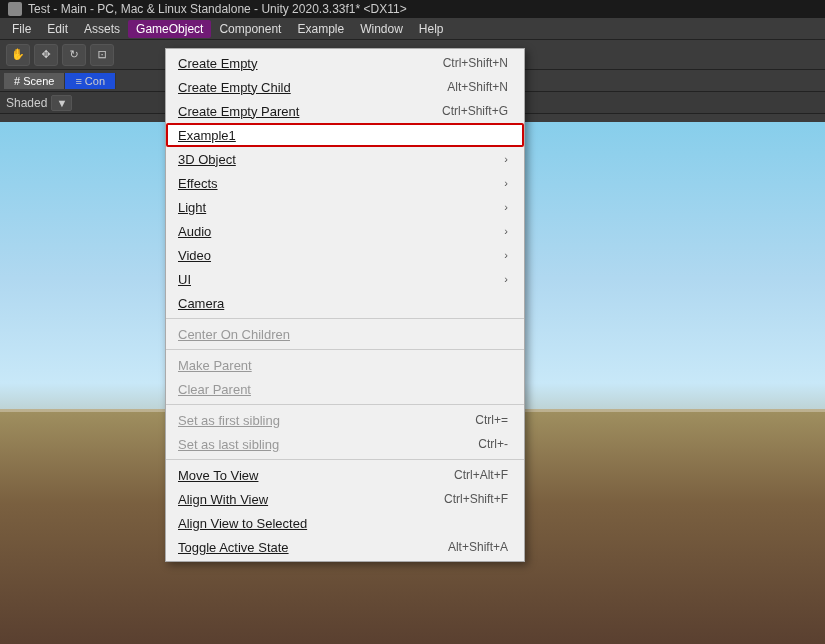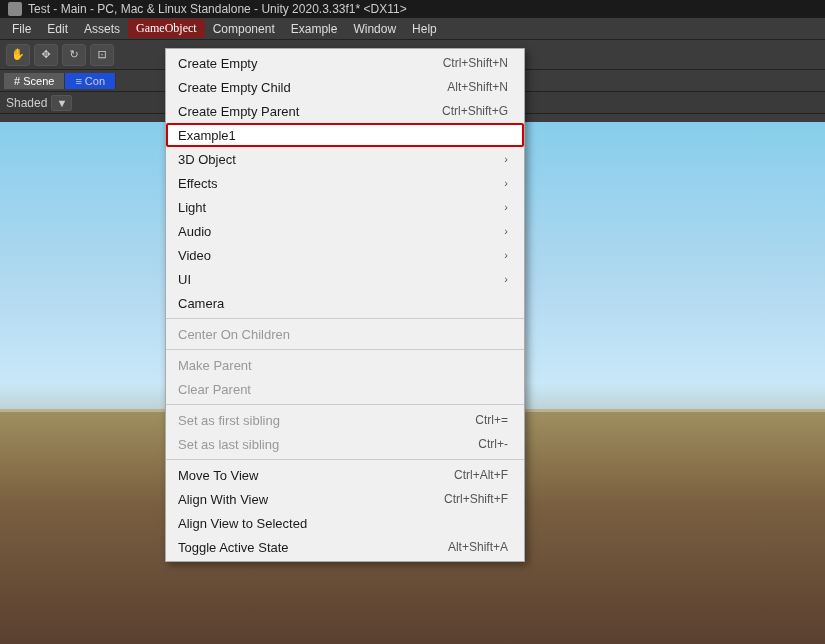--- a/index.html
+++ b/index.html
@@ -45,22 +45,21 @@
       font-size: 12px;
       padding: 2px 8px;
       cursor: pointer;
       border-radius: 2px;
     }
     .menu-item:hover, .menu-item.active {
       background: #4d7ab3;
       color: #fff;
     }
     .menu-item.active {
-      background: #7f1d1d;
-      font-family: Liberation Serif, serif;
+      background: #701a75;
     }
 
     
     #toolbar {
       background: #3c3c3c;
       height: 30px;
       display: flex;
       align-items: center;
       padding: 0 6px;
       gap: 4px;
@@ -164,21 +163,21 @@
       background: #ccc;
       margin: 3px 0;
     }
     .menu-row.highlighted {
       border: 2px solid #cc0000;
       border-radius: 2px;
       background: #fff;
       color: #1a1a1a;
       padding: 1px 14px 1px 10px;
     }
-    .menu-row-left { display: flex; align-items: center; gap: 6px; }
+    .menu-row-left { display: flex; align-items: center; gap: 6px; text-decoration: underline; }
   </style>
 </head>
 <body>
 
 <div id="title-bar">
   <span class="unity-icon"></span>
   <span>Test - Main - PC, Mac &amp; Linux Standalone - Unity 2020.3.33f1* &lt;DX11&gt;</span>
 </div>
 
 <div id="menu-bar">

